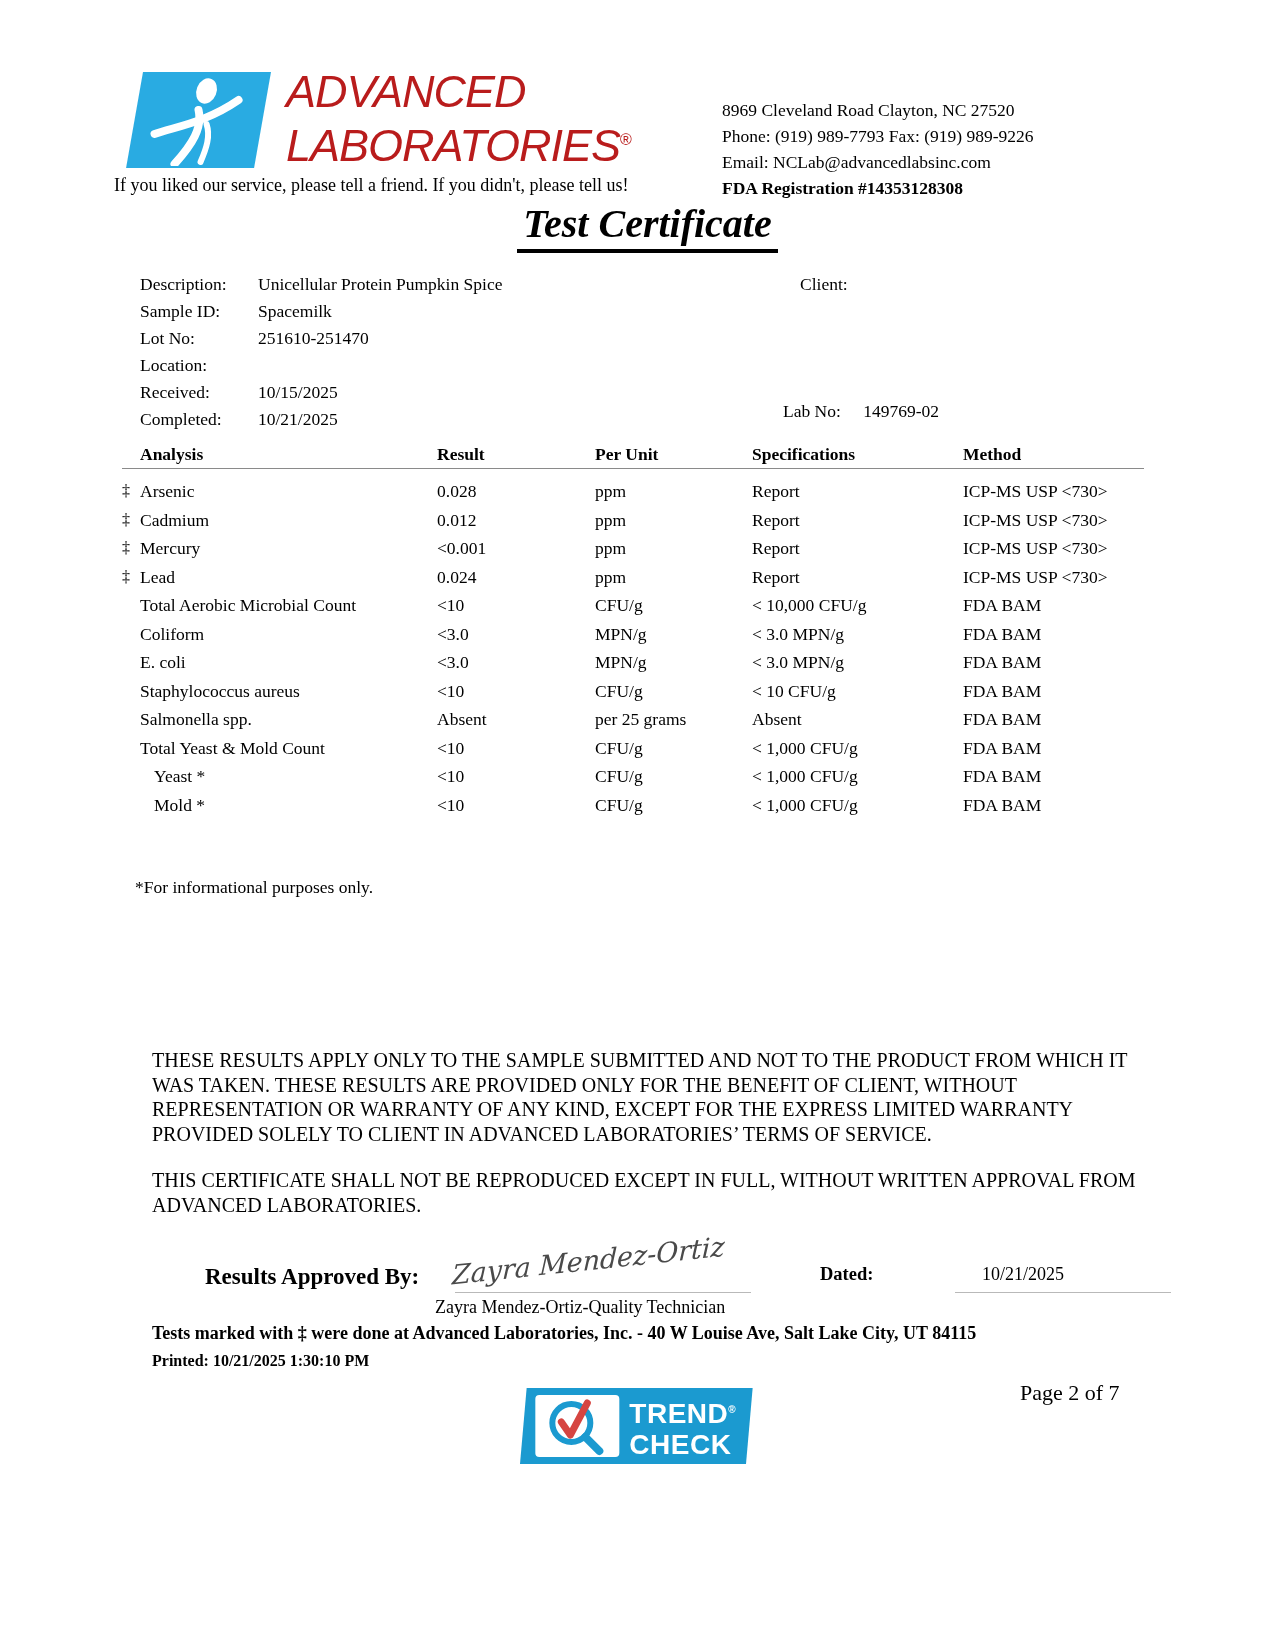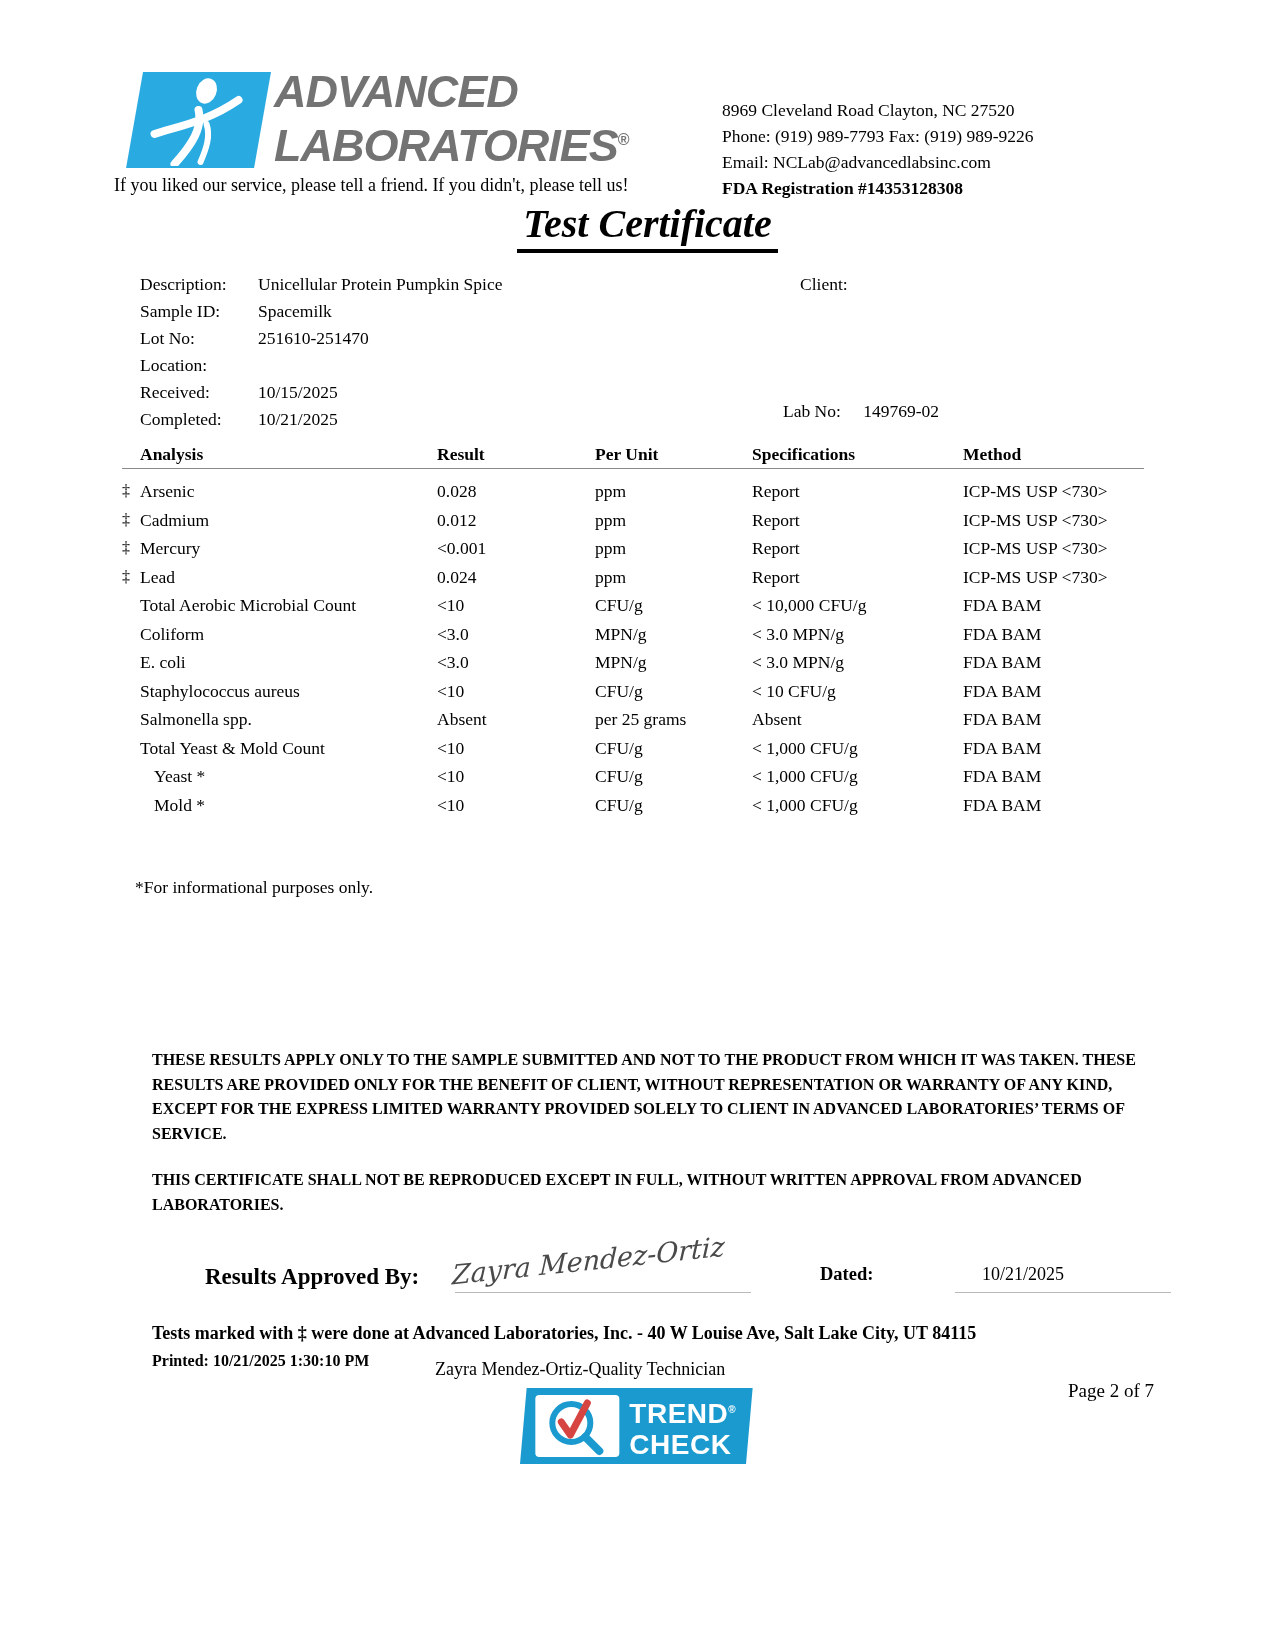--- a/index.html
+++ b/index.html
@@ -4,22 +4,22 @@
 <style>
   * { margin:0; padding:0; box-sizing:border-box; }
   html,body { background:#ffffff; }
   body { font-family:"Liberation Serif","DejaVu Serif",serif; color:#000; }
   .page { position:relative; width:1275px; height:1650px; background:#fff; overflow:hidden; }
 
   
   .logo-mark { position:absolute; left:143px; top:72px; width:128px; height:96px;
     background:var(--brand,#29ABE2); transform:skewX(-10deg); transform-origin:top left; }
   .logo-mark svg { position:absolute; left:6px; top:2px; transform:skewX(10deg); }
-  .logo-text { position:absolute; left:274px; top:68px; font-family:"Liberation Sans","DejaVu Sans",sans-serif;
-    font-weight:bold; font-style:italic; font-size:45px; line-height:48px; color:#737373; letter-spacing:-1px; }
+  .logo-text { position:absolute; left:286px; top:68px; font-family:"Liberation Sans","DejaVu Sans",sans-serif;
+    font-weight:normal; font-style:italic; font-size:45px; line-height:48px; color:#b91c1c; letter-spacing:-1px; }
   .logo-reg { font-size:16px; vertical-align:super; font-style:normal; letter-spacing:0; }
   .tagline { position:absolute; left:114px; top:175px; font-size:18px; }
   .hdr-right { position:absolute; left:722px; top:97px; font-size:17.5px; line-height:26px; }
   .hdr-right .bold { font-weight:bold; }
 
   
   .title-wrap { position:absolute; left:10px; top:200px; width:100%; text-align:center; }
   .title { display:inline-block; font-size:40px; font-weight:bold; font-style:italic;
     border-bottom:4px solid #000; padding:0 6px 2px 6px; letter-spacing:0px; }
 
@@ -36,40 +36,40 @@
   .thead { display:grid; grid-template-columns:18px 297px 158px 157px 211px 179px;
     font-weight:bold; height:26px; line-height:22px; border-bottom:1.5px solid #8a8a8a; }
   .tbody .trow { display:grid; grid-template-columns:18px 297px 158px 157px 211px 179px;
     height:28.5px; line-height:28.5px; }
   .tbody { padding-top:8px; }
   .c-marker { font-size:16px; }
   .c-analysis.indent { padding-left:14px; }
   .footnote { position:absolute; left:135px; top:877px; font-size:17.5px; }
 
   
-  .disc { position:absolute; left:152px; top:1048px; width:992px; font-weight:bold;
-    font-size:16px; line-height:24.5px; }
+  .disc { position:absolute; left:152px; top:1048px; width:992px; font-weight:normal;
+    font-size:20px; line-height:24.5px; }
   .disc p + p { margin-top:22px; }
 
   
   .approved-lbl { position:absolute; left:205px; top:1264px; font-weight:bold; font-size:23px; }
   .signature { position:absolute; left:448px; top:1224px; width:320px; height:66px; overflow:visible; }
   .signature svg text { font-family:"DejaVu Serif","Liberation Serif",serif; font-style:italic;
     font-size:27px; fill:#4a4a4a; }
   .sig-line { position:absolute; left:455px; top:1292px; width:296px; border-top:1.5px solid #b9b9b9; }
   .dated-lbl { position:absolute; left:820px; top:1264px; font-weight:bold; font-size:18.5px; }
   .dated-val { position:absolute; left:982px; top:1264px; font-size:18px; }
   .date-line { position:absolute; left:955px; top:1292px; width:216px; border-top:1.5px solid #b9b9b9; }
-  .sig-title { position:absolute; left:435px; top:1359px; width:318px; font-size:18px;
+  .sig-title { position:absolute; left:435px; top:1297px; width:318px; font-size:18px;
     white-space:nowrap; overflow:hidden; }
 
   
   .tests-note { position:absolute; left:152px; top:1323px; font-weight:bold; font-size:18px; }
   .printed { position:absolute; left:152px; top:1352px; font-weight:bold; font-size:16px; }
-  .page-num { position:absolute; left:1068px; top:1380px; font-size:19px; }
+  .page-num { position:absolute; left:1020px; top:1380px; font-size:22px; }
 
   .tc-logo { position:absolute; left:520px; top:1388px; width:226px; height:76px;
     background:#1B9AD0; transform:skewX(-5deg); transform-origin:bottom left; }
   .tc-inner { position:absolute; inset:0; transform:skewX(5deg); }
   .tc-box { position:absolute; left:12px; top:7px; width:84px; height:62px; background:#fff; border-radius:4px; }
   .tc-text { position:absolute; left:106px; top:6px; color:#fff; font-family:"Liberation Sans","DejaVu Sans",sans-serif;
     font-weight:bold; font-size:28px; line-height:31px; letter-spacing:0.5px; }
   .tc-reg { font-size:10px; vertical-align:super; }
 </style>
 </head>

